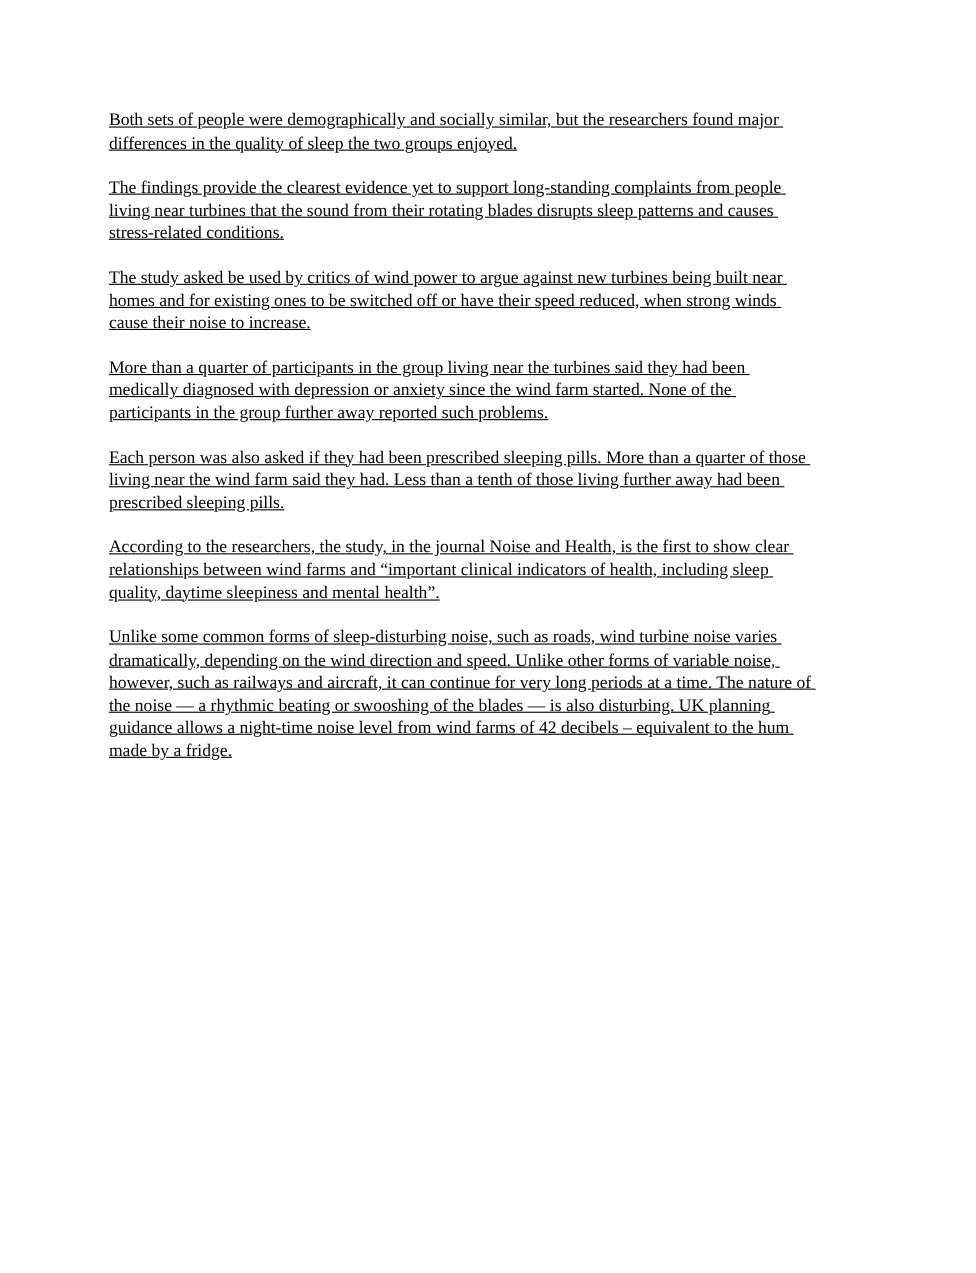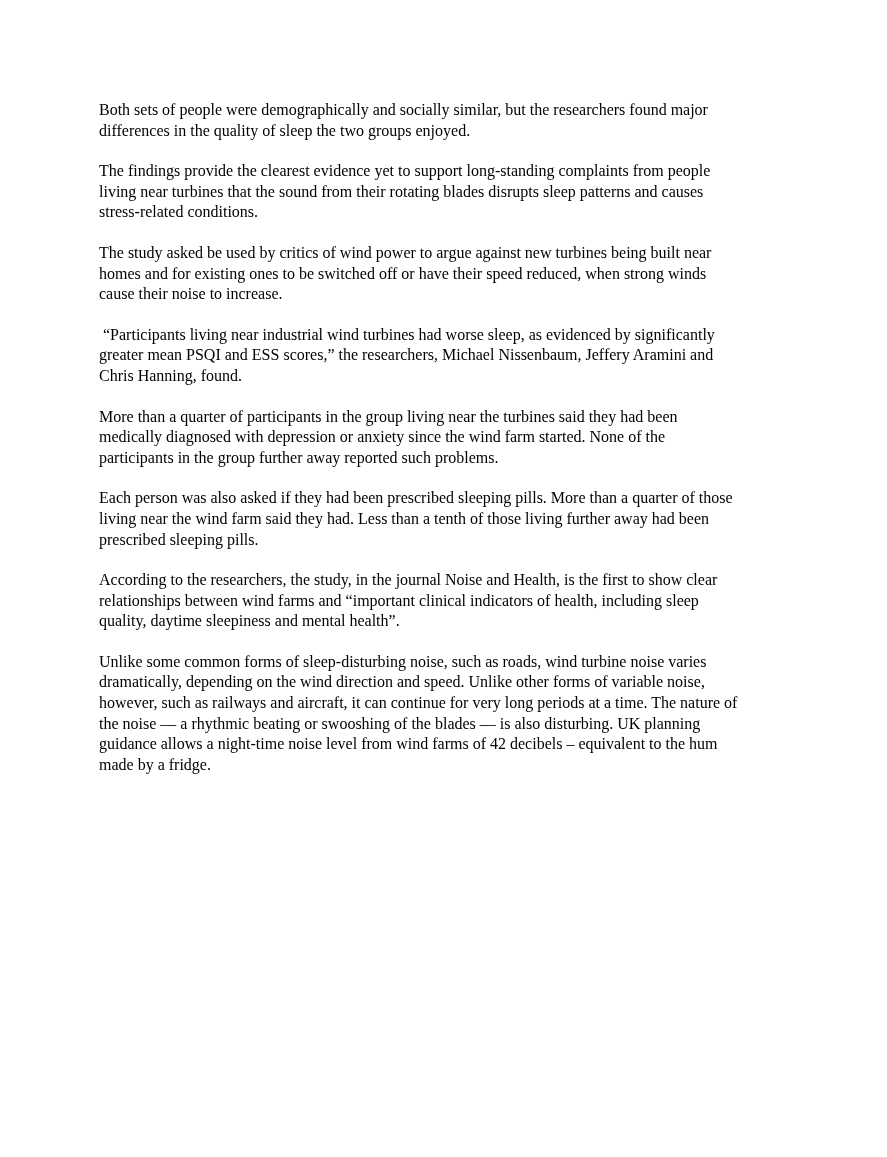--- a/index.html
+++ b/index.html
@@ -13,34 +13,34 @@
     font-family: "Liberation Serif", "DejaVu Serif", serif;
     color: #000000;
     overflow: hidden;
   }
   .page {
     box-sizing: border-box;
     width: 836px;
     height: 1157px;
     padding: 100px 98px 0 99px;
     background: #ffffff;
+    text-decoration: underline;
   }
   .page p {
     margin: 0 0 20px 0;
     font-size: 16px;
     line-height: 20.6px;
     white-space: pre-wrap;
     text-align: left;
   }
 </style>
 </head>
 <body>
 
 <div class="page">
   <p>Both sets of people were demographically and socially similar, but the researchers found major differences in the quality of sleep the two groups enjoyed.</p>
   <p>The findings provide the clearest evidence yet to support long-standing complaints from people living near turbines that the sound from their rotating blades disrupts sleep patterns and causes stress-related conditions.</p>
   <p>The study asked be used by critics of wind power to argue against new turbines being built near homes and for existing ones to be switched off or have their speed reduced, when strong winds cause their noise to increase.</p>
-  <p> “Participants living near industrial wind turbines had worse sleep, as evidenced by significantly greater mean PSQI and ESS scores,” the researchers, Michael Nissenbaum, Jeffery Aramini and Chris Hanning, found.</p>
   <p>More than a quarter of participants in the group living near the turbines said they had been medically diagnosed with depression or anxiety since the wind farm started. None of the participants in the group further away reported such problems.</p>
   <p>Each person was also asked if they had been prescribed sleeping pills. More than a quarter of those living near the wind farm said they had. Less than a tenth of those living further away had been prescribed sleeping pills.</p>
   <p>According to the researchers, the study, in the journal Noise and Health, is the first to show clear relationships between wind farms and “important clinical indicators of health, including sleep quality, daytime sleepiness and mental health”.</p>
   <p>Unlike some common forms of sleep-disturbing noise, such as roads, wind turbine noise varies dramatically, depending on the wind direction and speed. Unlike other forms of variable noise, however, such as railways and aircraft, it can continue for very long periods at a time. The nature of the noise — a rhythmic beating or swooshing of the blades — is also disturbing. UK planning guidance allows a night-time noise level from wind farms of 42 decibels – equivalent to the hum made by a fridge.</p>
 </div>
 
 </body></html>

